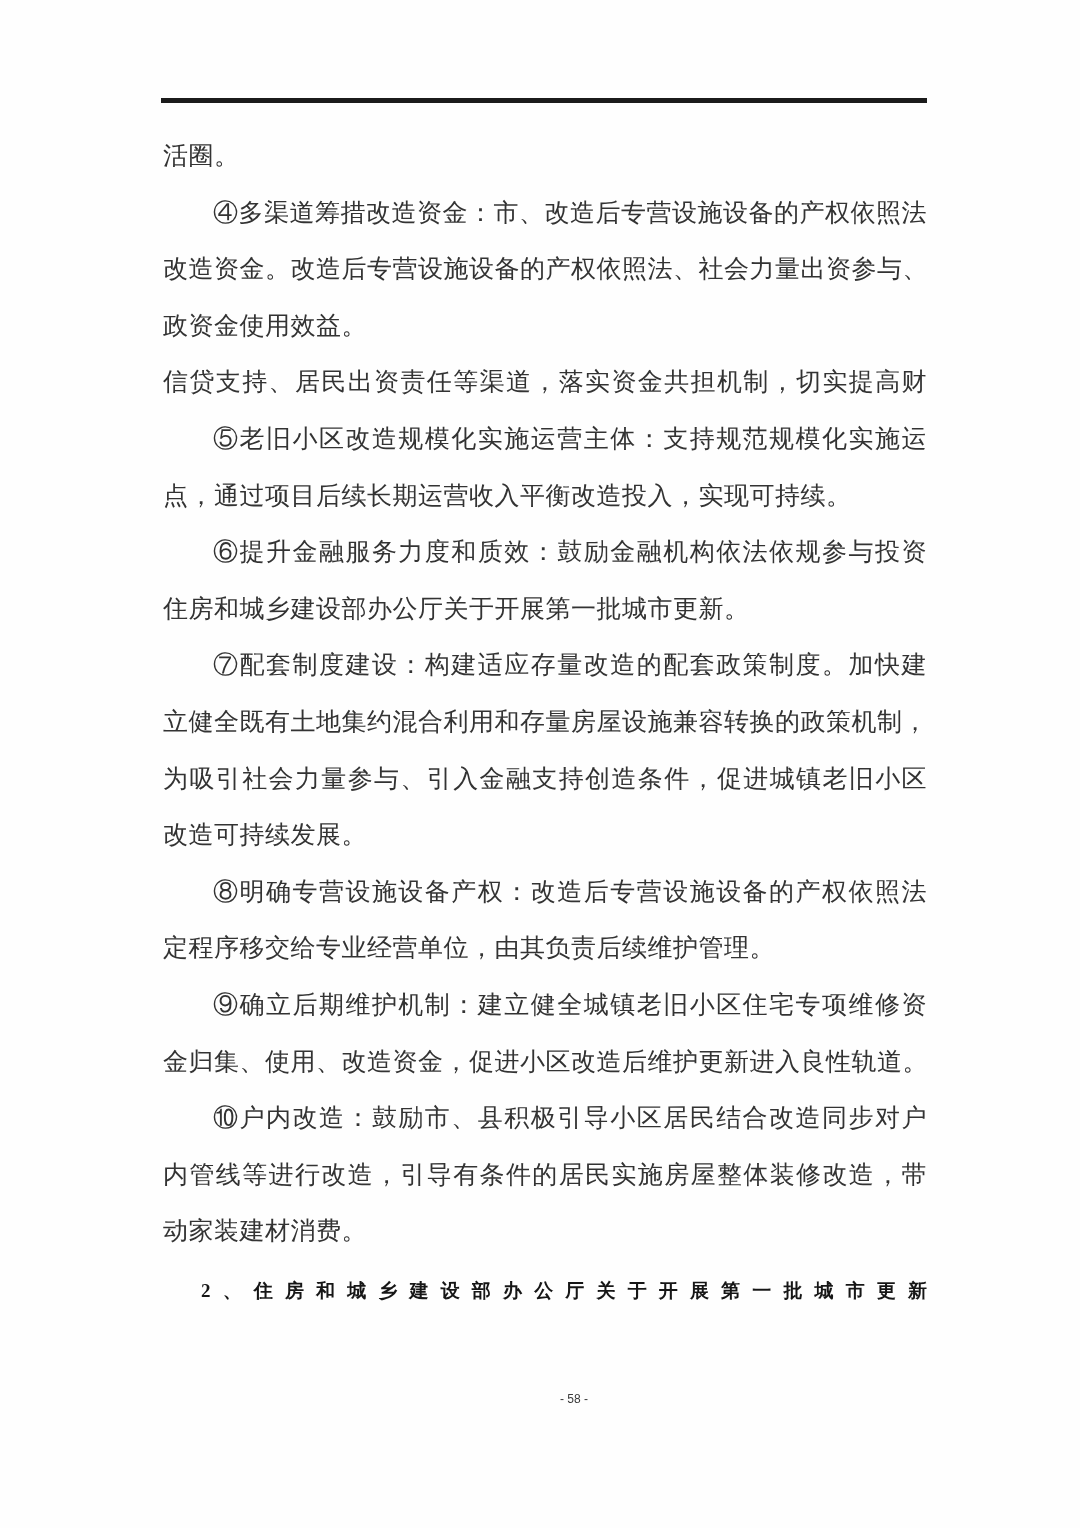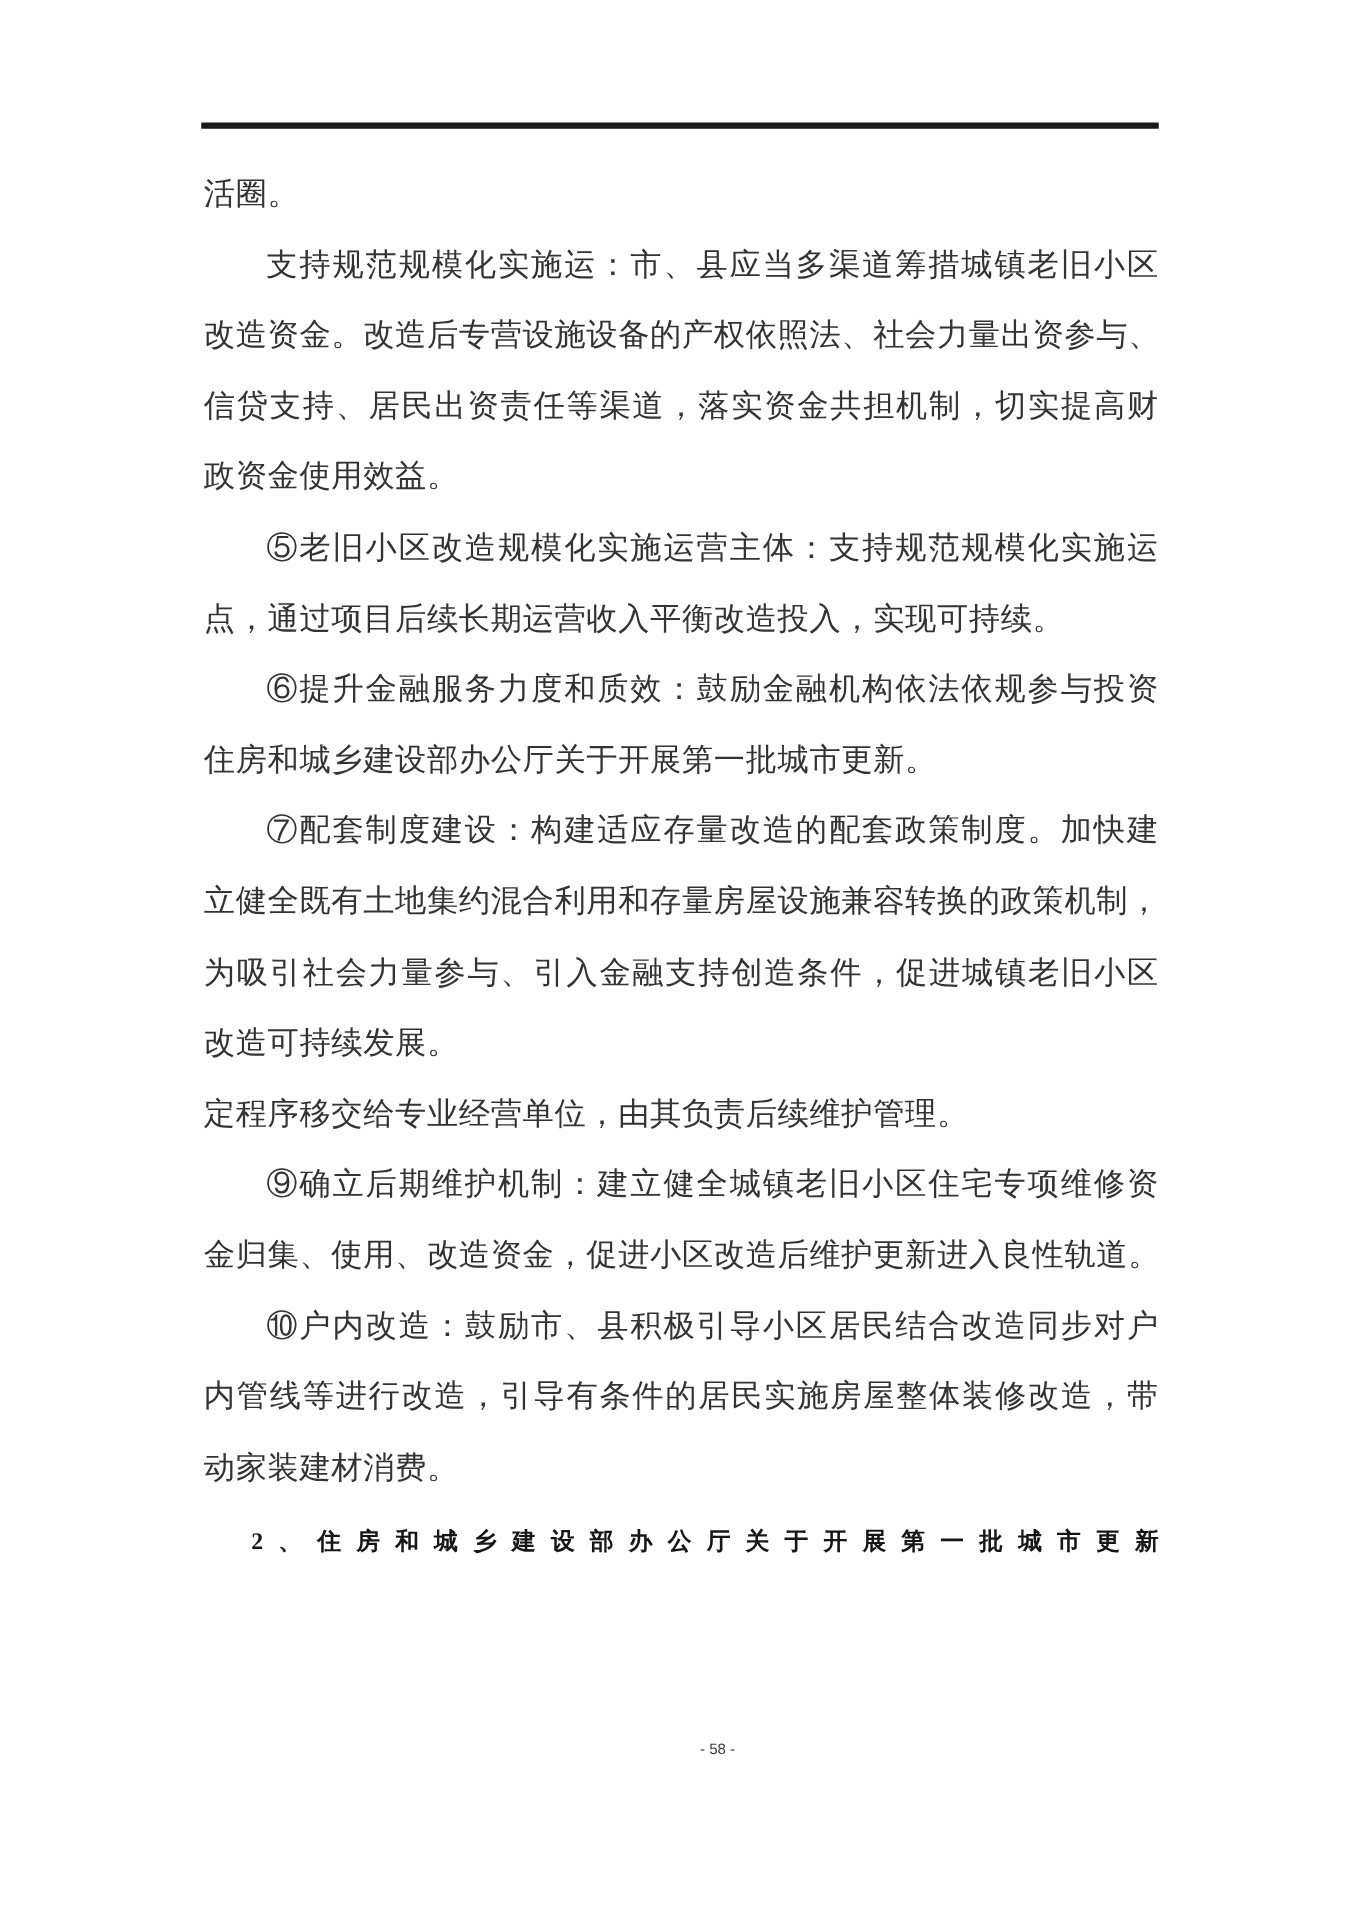--- a/index.html
+++ b/index.html
@@ -76,32 +76,33 @@
 </style>
 </head>
 <body>
 
 <div class="page">
   <div class="header-rule"></div>
 
   <div class="body-text">
     <div id="lines-container">
         <div class="doc-line last">活圈。</div>
-        <div class="doc-line indent">支持规范规模化实施运：市、县应当多渠道筹措城镇老旧小区</div>
+        <div class="doc-line indent">④多渠道筹措改造资金：市、改造后专营设施设备的产权依照法</div>
         <div class="doc-line">改造资金。改造后专营设施设备的产权依照法、社会力量出资参与、</div>
+        <div class="doc-line last">政资金使用效益。</div>
         <div class="doc-line">信贷支持、居民出资责任等渠道，落实资金共担机制，切实提高财</div>
-        <div class="doc-line last">政资金使用效益。</div>
         <div class="doc-line indent">⑤老旧小区改造规模化实施运营主体：支持规范规模化实施运</div>
         <div class="doc-line last">点，通过项目后续长期运营收入平衡改造投入，实现可持续。</div>
         <div class="doc-line indent">⑥提升金融服务力度和质效：鼓励金融机构依法依规参与投资</div>
         <div class="doc-line last">住房和城乡建设部办公厅关于开展第一批城市更新。</div>
         <div class="doc-line indent">⑦配套制度建设：构建适应存量改造的配套政策制度。加快建</div>
         <div class="doc-line">立健全既有土地集约混合利用和存量房屋设施兼容转换的政策机制，</div>
         <div class="doc-line">为吸引社会力量参与、引入金融支持创造条件，促进城镇老旧小区</div>
         <div class="doc-line last">改造可持续发展。</div>
+        <div class="doc-line indent">⑧明确专营设施设备产权：改造后专营设施设备的产权依照法</div>
         <div class="doc-line last">定程序移交给专业经营单位，由其负责后续维护管理。</div>
         <div class="doc-line indent">⑨确立后期维护机制：建立健全城镇老旧小区住宅专项维修资</div>
         <div class="doc-line last">金归集、使用、改造资金，促进小区改造后维护更新进入良性轨道。</div>
         <div class="doc-line indent">⑩户内改造：鼓励市、县积极引导小区居民结合改造同步对户</div>
         <div class="doc-line">内管线等进行改造，引导有条件的居民实施房屋整体装修改造，带</div>
         <div class="doc-line last">动家装建材消费。</div>
       </div>
     <h2 class="heading">2、住房和城乡建设部办公厅关于开展第一批城市更新</h2>
   </div>
 

